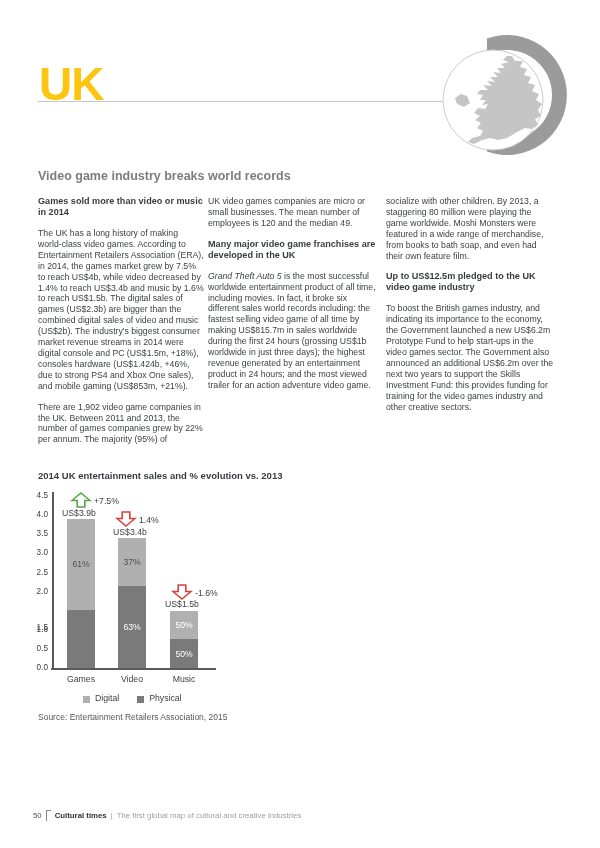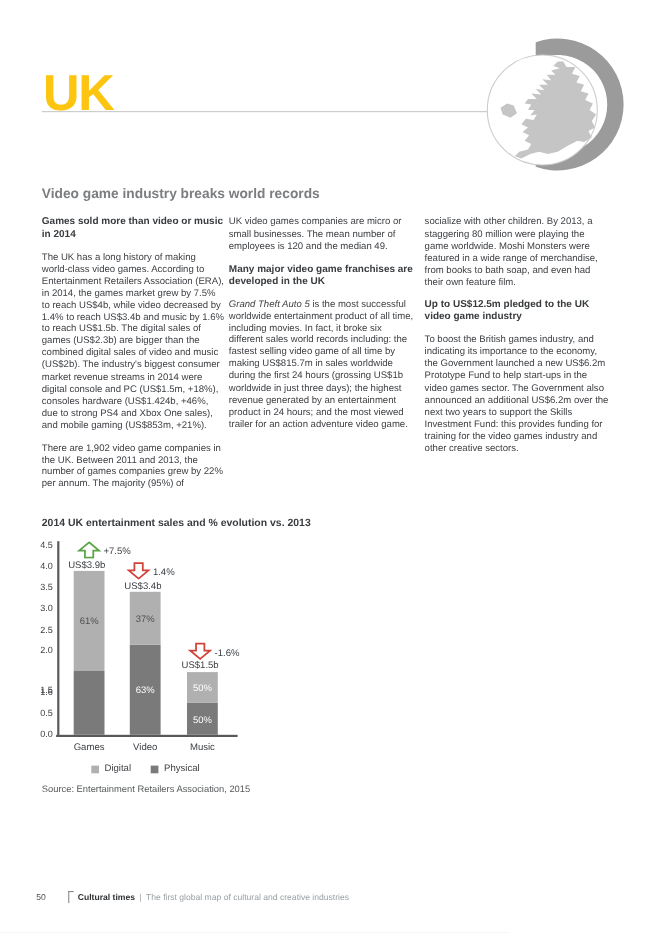--- a/index.html
+++ b/index.html
@@ -30,21 +30,21 @@
   .evo-arrow{position:absolute;width:22px;height:16px;}
   .evo-label{position:absolute;font-size:8.7px;line-height:10px;color:#3e4145;white-space:nowrap;}
   .xcat{position:absolute;top:186px;width:50px;text-align:center;font-size:8.7px;color:#3e4145;}
   .legend{position:absolute;left:45px;top:205px;display:flex;align-items:center;font-size:8.7px;color:#3e4145;}
   .legend .sw{display:inline-block;width:7px;height:7px;margin-right:5px;}
   .legend .lg-item{display:flex;align-items:flex-end;margin-right:18px;}
 
   .source{position:absolute;left:38px;top:712px;font-size:8.5px;color:#55585a;}
 
   .footer{position:absolute;left:33px;top:810px;display:flex;align-items:center;font-size:7.8px;color:#4a4d50;}
-  .footer .pgnum{margin-right:20px;}
+  .footer .pgnum{margin-right:4px;}
   .footer .bracket{display:inline-block;width:4px;height:10px;border-left:1px solid #8a8a8a;border-top:1px solid #8a8a8a;margin-right:4px;}
   .footer .brand{font-weight:bold;color:#2e3133;}
   .footer .sep{color:#9aa0a4;margin:0 4px;}
   .footer .tagline{color:#9aa0a4;}
 </style>
 </head>
 <body>
 
 <div class="page">
 

